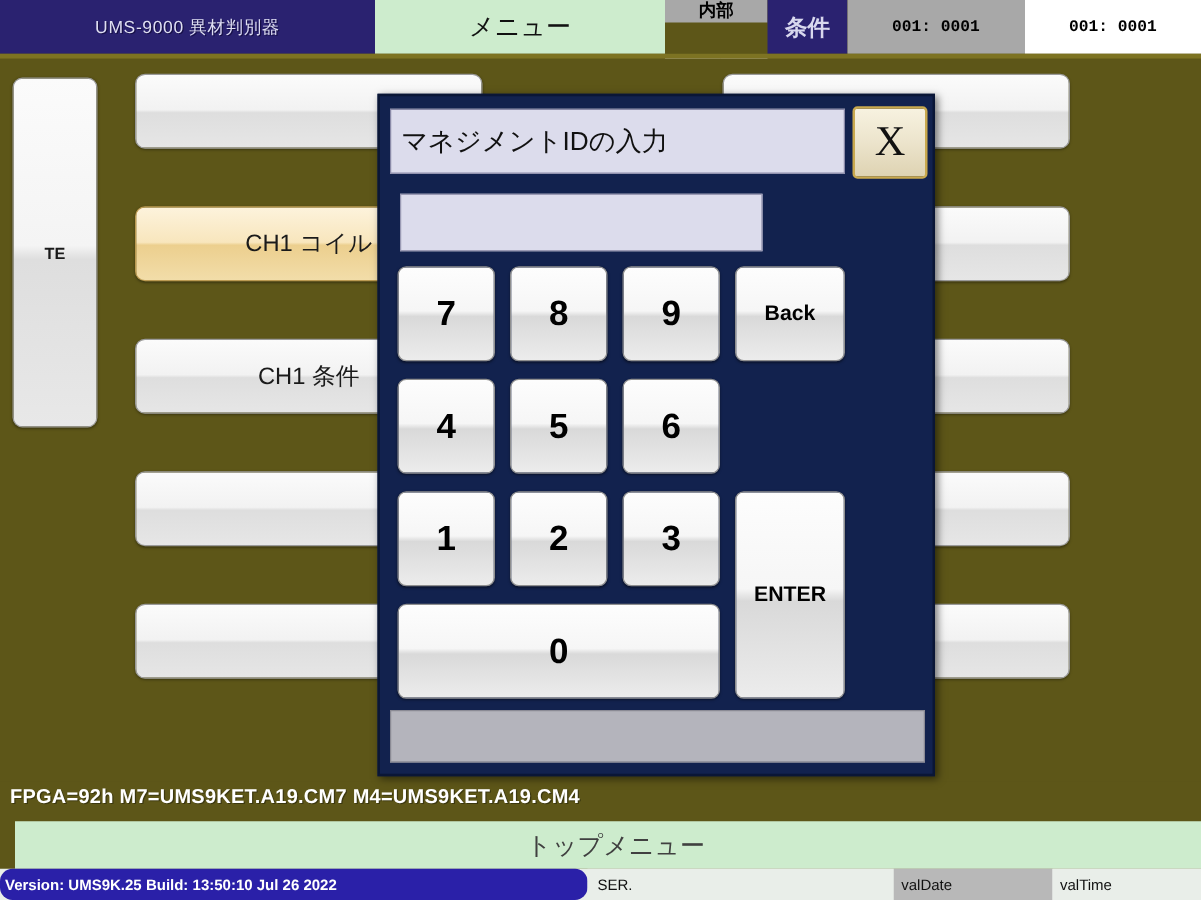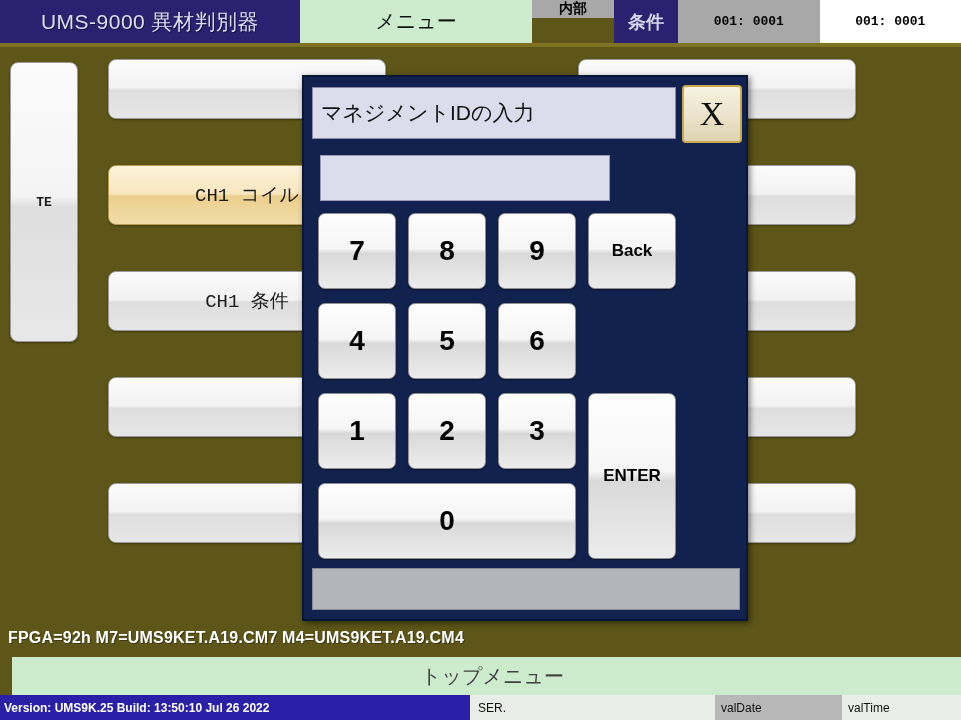--- a/index.html
+++ b/index.html
@@ -23,21 +23,21 @@
     position: absolute;
     left: 0; top: 0;
     width: 961px; height: 43px;
     display: flex;
     align-items: stretch;
   }
   .hdr-title {
     width: 300px;
     background: #2a2270;
     color: #dfdff2;
-    font-size: 21px;
+    font-size: 14px;
     display: flex;
     align-items: center;
     justify-content: center;
     letter-spacing: 0.5px;
     text-shadow: 1px 1px 0 #171046;
   }
   .hdr-menu {
     width: 232px;
     background: #cdeccd;
     color: #111;
@@ -116,21 +116,20 @@
     width: 961px; height: 4px;
     background: #7d7322;
   }
 
   
   #workspace {
     position: absolute;
     left: 0; top: 47px;
     width: 961px; height: 578px;
     background: #5d5618;
-    font-family: Liberation Mono, monospace;
   }
 
   .menu-btn {
     position: absolute;
     border-radius: 8px;
     border: 1px solid #9a9a9a;
     background: linear-gradient(to bottom,
         #fbfbfb 0%, #f2f2f2 48%, #dedede 52%, #e6e6e6 100%);
     box-shadow: 0 1px 2px rgba(0,0,0,0.35);
     display: flex;
@@ -202,20 +201,21 @@
     background: #2a20a8;
     color: #ffffff;
     font-size: 12px;
     font-weight: bold;
     display: flex;
     align-items: center;
     padding-left: 4px;
     box-sizing: border-box;
     overflow: hidden;
     white-space: nowrap;
+    border-radius: 10px;
   }
   #status-ser {
     width: 245px;
     background: #e9eee9;
     color: #111;
     font-size: 12px;
     display: flex;
     align-items: center;
     padding-left: 8px;
     box-sizing: border-box;

